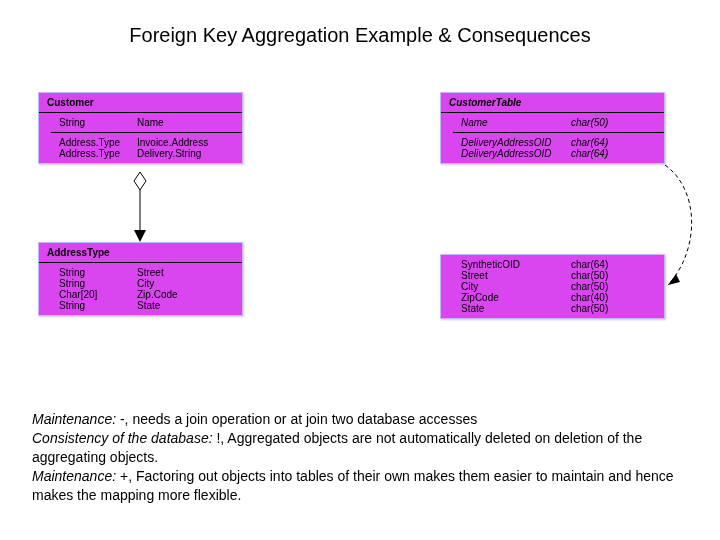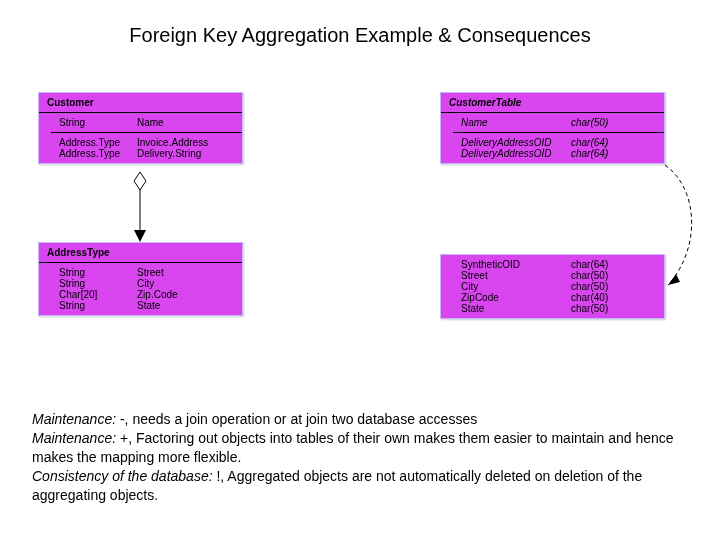--- a/index.html
+++ b/index.html
@@ -169,18 +169,18 @@
 <svg class="connector" style="left:660px; top:160px; width:50px; height:140px;">
   <path d="M5,5 C40,30 40,90 8,125" fill="none" stroke="#000" stroke-width="1" stroke-dasharray="4,3"></path>
   <polygon points="8,125 16,114 20,122" fill="#000"></polygon>
 </svg>
 
 <div class="notes">
   <div>
     <span class="label">Maintenance:</span><span> -, needs a join operation or at join two database accesses</span>
   </div>
   <div>
-    <span class="label">Maintenance:</span><span> +,  Factoring out objects  into tables of their own makes them easier to maintain and hence makes the mapping more flexible.</span>
+    <span class="label">Consistency of the database:</span><span> !,  Aggregated objects are not automatically deleted on deletion of the aggregating objects.</span>
   </div>
   <div>
-    <span class="label">Consistency of the database:</span><span> !,  Aggregated objects are not automatically deleted on deletion of the aggregating objects.</span>
+    <span class="label">Maintenance:</span><span> +,  Factoring out objects  into tables of their own makes them easier to maintain and hence makes the mapping more flexible.</span>
   </div>
 </div>
 
 </body></html>

